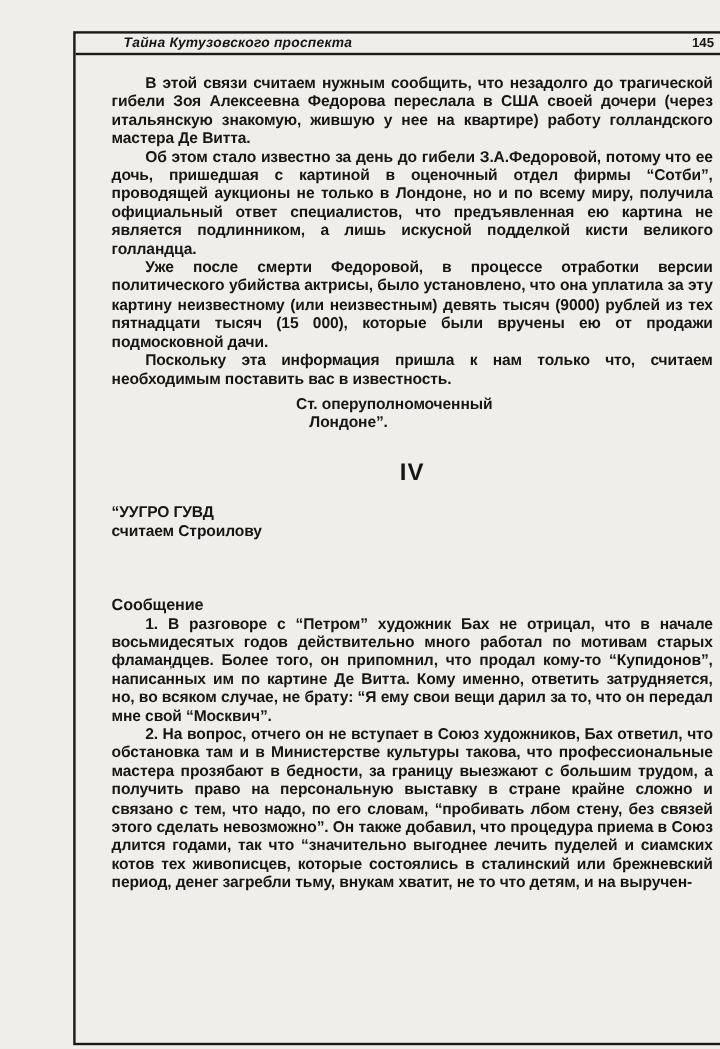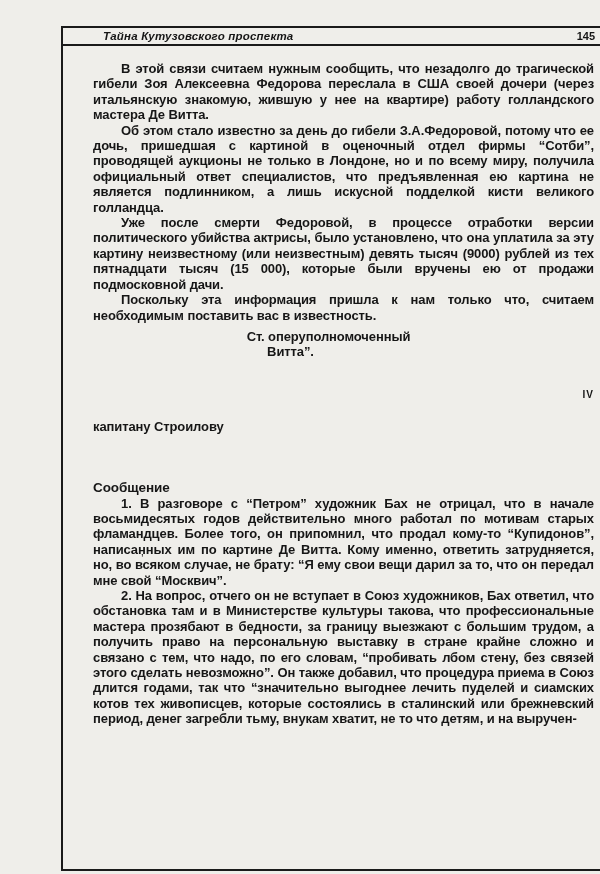--- a/index.html
+++ b/index.html
@@ -59,22 +59,22 @@
     margin-top: 6px;
     text-align: center;
     padding-right: 30px;
   }
   .signature .sig-name {
     padding-right: 76px;
   }
 
   .section-number {
     margin-top: 27px;
-    text-align: right;
-    font-size: 10px;
+    text-align: center;
+    font-size: 20px;
     letter-spacing: 1px;
   }
 
   .address-block {
     margin-top: 17px;
   }
   .address-block div { line-height: 16px; }
 
   .message-heading {
     margin-top: 45px;
@@ -104,27 +104,28 @@
 
     <div class="page-body">
 
       <p>В этой связи считаем нужным сообщить, что незадолго до трагической гибели Зоя Алексеевна Федорова переслала в США своей дочери (через итальянскую знакомую, жившую у нее на квартире) работу голландского мастера Де Витта.</p>
       <p>Об этом стало известно за день до гибели З.А.Федоровой, потому что ее дочь, пришедшая с картиной в оценочный отдел фирмы “Сотби”, проводящей аукционы не только в Лондоне, но и по всему миру, получила официальный ответ специалистов, что предъявленная ею картина не является подлинником, а лишь искусной подделкой кисти великого голландца.</p>
       <p>Уже после смерти Федоровой, в процессе отработки версии политического убийства актрисы, было установлено, что она уплатила за эту картину неизвестному (или неизвестным) девять тысяч (9000) рублей из тех пятнадцати тысяч (15 000), которые были вручены ею от продажи подмосковной дачи.</p>
       <p>Поскольку эта информация пришла к нам только что, считаем необходимым поставить вас в известность.</p>
 
       <div class="signature">
         <div class="sig-rank">Ст. оперуполномоченный</div>
-        <div class="sig-name">Витта”.</div>
+        <div class="sig-name">Лондоне”.</div>
       </div>
 
       <div class="section-number">IV</div>
 
       <div class="address-block">
-        <div>капитану Строилову</div>
+        <div>“УУГРО ГУВД</div>
+        <div>считаем Строилову</div>
       </div>
 
       <div class="message-heading">Сообщение</div>
 
       <p>1. В разговоре с “Петром” художник Бах не отрицал, что в начале восьмидесятых годов действительно много работал по мотивам старых фламандцев. Более того, он припомнил, что продал кому-то “Купидонов”, написанных им по картине Де Витта. Кому именно, ответить затрудняется, но, во всяком случае, не брату: “Я ему свои вещи дарил за то, что он передал мне свой “Москвич”.</p>
       <p>2. На вопрос, отчего он не вступает в Союз художников, Бах ответил, что обстановка там и в Министерстве культуры такова, что профессиональные мастера прозябают в бедности, за границу выезжают с большим трудом, а получить право на персональную выставку в стране крайне сложно и связано с тем, что надо, по его словам, “пробивать лбом стену, без связей этого сделать невозможно”. Он также добавил, что процедура приема в Союз длится годами, так что “значительно выгоднее лечить пуделей и сиамских котов тех живописцев, которые состоялись в сталинский или брежневский период, денег загребли тьму, внукам хватит, не то что детям, и на выручен-</p>
 
     </div>
 
     <span class="scan-artifact">’</span>

